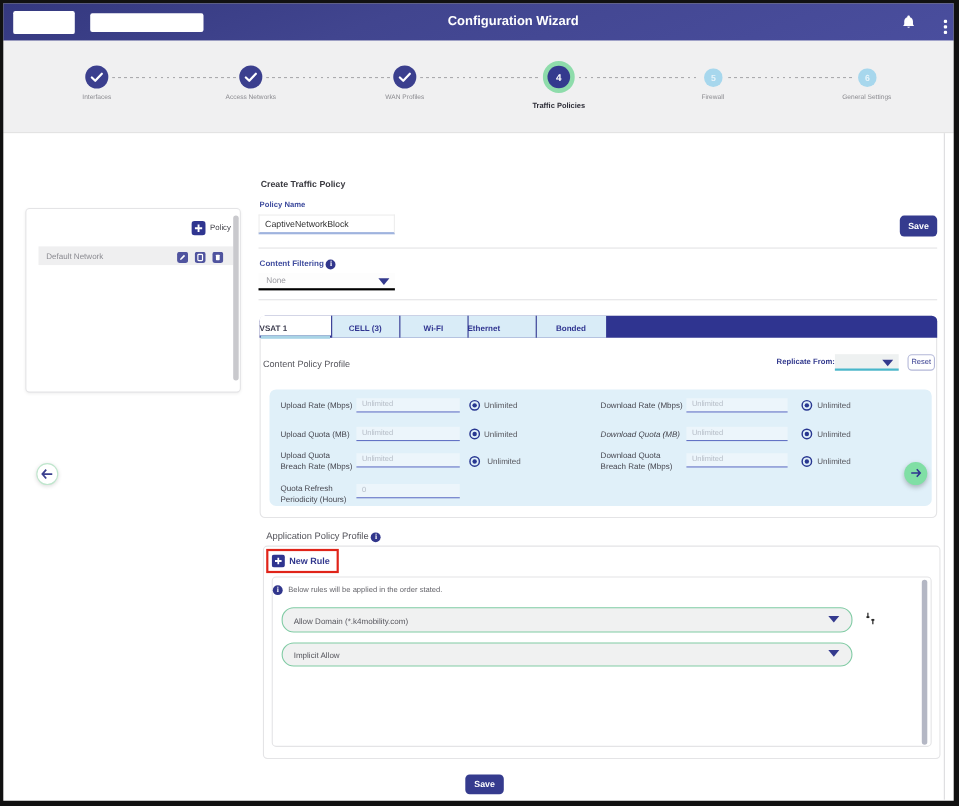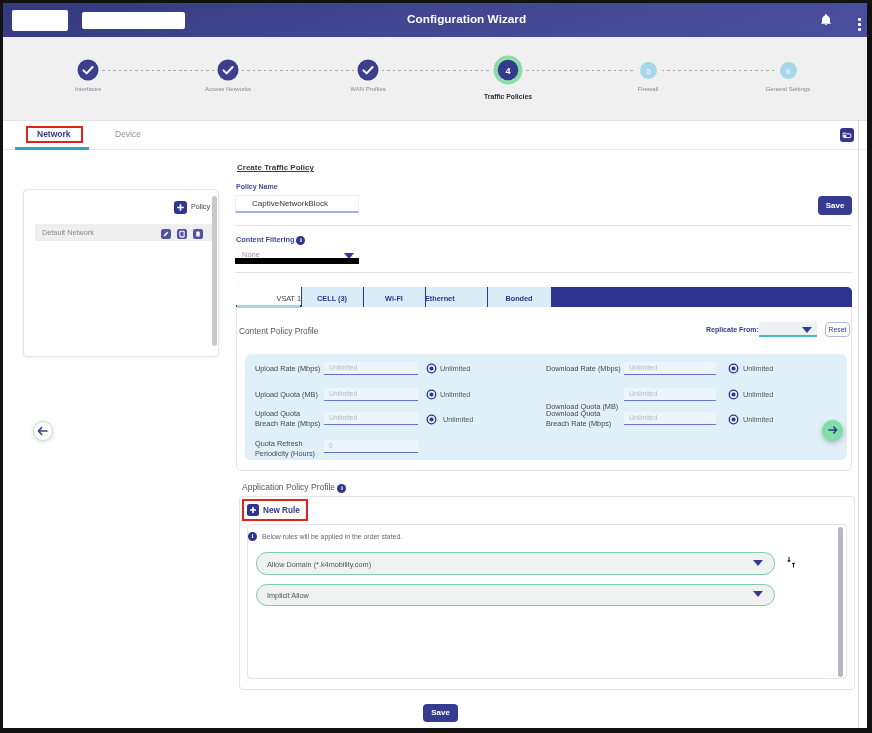--- a/index.html
+++ b/index.html
@@ -84,32 +84,20 @@
         <text x="8.5" y="11.5" font-family="Liberation Sans" font-size="8" font-weight="bold" fill="#e8f4fa" text-anchor="middle">6</text>
       </svg>
 
     <div class="steplabel" style="left:85px;top:49px;">Interfaces</div>
     <div class="steplabel" style="left:225px;top:49px;">Access Networks</div>
     <div class="steplabel" style="left:365px;top:49px;">WAN Profiles</div>
     <div class="steplabel" style="left:505px;top:56px;color:#2e2e38;font-weight:bold;font-size:6.8px;">Traffic Policies</div>
     <div class="steplabel" style="left:645px;top:49px;">Firewall</div>
     <div class="steplabel" style="left:785px;top:49px;">General Settings</div>
   </div>
-  <div id="tabrow">
-    <div class="abs" style="left:34px;top:8px;font-size:8.5px;font-weight:bold;color:#333a8e;">Network</div>
-    <div class="abs" style="left:112px;top:8px;font-size:8.5px;color:#8b9097;">Device</div>
-    <div class="abs" style="left:23px;top:5px;width:57px;height:17px;border:2.5px solid #e02419;"></div>
-    <div class="abs" style="left:12px;top:26px;width:74px;height:3px;background:#2ba4c8;"></div>
-
-    <svg class="abs" style="left:837px;top:7px;" width="14" height="14" viewBox="0 0 14 14">
-      <rect x="0" y="0" width="14" height="14" rx="3" fill="#32378c"></rect>
-      <path d="M3.1 5 L5.5 5 L6.3 5.9 L10.2 5.9 C10.6 5.9 10.9 6.2 10.9 6.6 L10.9 8.9 C10.9 9.3 10.6 9.6 10.2 9.6 L3.8 9.6 C3.4 9.6 3.1 9.3 3.1 8.9 Z" fill="none" stroke="#fff" stroke-width="0.95"></path>
-      <rect x="3.7" y="6.8" width="2.5" height="2.3" fill="#fff"></rect>
-    </svg>
-  </div>
   <div id="main">
 
     <div class="card" style="left:20px;top:39px;width:196px;height:168px;border-radius:4px;box-shadow:0 1px 3px rgba(0,0,0,0.06);">
       <svg class="abs" style="left:150px;top:11px;" width="13" height="13" viewBox="0 0 13 13">
           <rect width="13" height="13" rx="3" fill="#2f3590"></rect>
           <path d="M6.5 3.2 V9.8 M3.2 6.5 H9.8" stroke="#fff" stroke-width="1.7"></path>
         </svg>
       <div class="abs" style="left:167px;top:13px;font-size:7.1px;color:#3d3d44;">Policy</div>
       <div class="abs" style="left:11px;top:34px;width:177px;height:17px;background:#efeff0;"></div>
       <div class="abs" style="left:18px;top:38px;font-size:7.3px;color:#8a8a90;">Default Network</div>
@@ -130,37 +118,37 @@
         </svg>
 
       <div class="abs" style="left:188px;top:6px;width:5px;height:150px;background:#c9c9cd;border-radius:2.5px;"></div>
     </div>
 
     <div class="abs" style="left:30px;top:271px;width:20px;height:20px;border-radius:50%;background:#fff;border:1.5px solid #bfe6cd;box-shadow:0 1px 4px rgba(0,0,0,0.15);"></div>
     <svg class="abs" style="left:34px;top:276px;" width="12" height="10" viewBox="0 0 12 10">
         <path d="M5 1 L1.5 5 L5 9 M1.5 5 H10.5" stroke="#3b3f8e" stroke-width="1.6" fill="none"></path>
       </svg>
 
-    <div class="abs" style="left:234px;top:13px;font-size:8px;font-weight:bold;color:#3a3a40;text-decoration:underline;">Create Traffic Policy</div>
+    <div class="abs" style="left:234px;top:13px;font-size:8px;font-weight:bold;color:#3a3a40;">Create Traffic Policy</div>
     <div class="lbl-navy" style="left:233px;top:33px;">Policy Name</div>
-    <div class="abs" style="left:232px;top:45px;width:124px;height:18px;background:#fff;border:1px solid #ededed;border-bottom:2px solid #9fb3de;font-size:8px;color:#333;line-height:16px;padding-left:16px;">CaptiveNetworkBlock</div>
+    <div class="abs" style="left:232px;top:45px;width:124px;height:18px;background:#fff;border:1px solid #ededed;border-bottom:2px solid #9fb3de;font-size:8px;color:#333;line-height:16px;padding-left:5px;">CaptiveNetworkBlock</div>
     <div class="navybtn" style="left:815px;top:46px;width:34px;height:19px;line-height:19px;">Save</div>
     <div class="divider" style="left:232px;top:75px;width:617px;"></div>
     <div class="lbl-navy" style="left:233px;top:85px;font-size:7.3px;">Content Filtering <span class="infoi">i</span></div>
-    <div class="abs" style="left:232px;top:98px;width:124px;height:16px;background:#fdfdfd;border-bottom:6px solid #000000;font-size:7.5px;color:#9b9ba1;line-height:14px;padding-left:7px;">None</div>
+    <div class="abs" style="left:232px;top:98px;width:124px;height:16px;background:#fdfdfd;border-bottom:2px solid #000000;font-size:7.5px;color:#9b9ba1;line-height:14px;padding-left:7px;">None</div>
     <div class="abs tri" style="left:341px;top:103px;"></div>
     <div class="divider" style="left:232px;top:122px;width:617px;"></div>
 
     <div class="card" style="left:233px;top:137px;width:616px;height:184px;border-radius:5px;"></div>
 
     <div class="abs" style="left:233px;top:137px;width:616px;height:20px;background:#2f3490;border-radius:5px 5px 0 0;"></div>
     <div class="abs" style="left:298px;top:137px;width:250px;height:20px;background:#d9ecf7;"></div>
     <div class="abs" style="left:233px;top:137px;width:65px;height:18px;background:#fff;border-radius:4px 0 0 0;"></div>
     <div class="abs" style="left:234px;top:155px;width:63px;height:2.5px;background:#a9d4e6;"></div>
-    <div class="abs" style="left:233px;top:144px;width:65px;text-align:right;font-size:7.3px;font-weight:normal;color:#3c3c4e;">VSAT 1</div>
+    <div class="abs" style="left:233px;top:144px;width:65px;text-align:left;font-size:7.3px;font-weight:bold;color:#3c3c4e;">VSAT 1</div>
     <div class="abs" style="left:298px;top:144px;width:62px;text-align:center;font-size:7.3px;font-weight:bold;color:#2f3490;">CELL (3)</div>
     <div class="abs" style="left:360px;top:144px;width:62px;text-align:center;font-size:7.3px;font-weight:bold;color:#2f3490;">Wi-FI</div>
     <div class="abs" style="left:422px;top:144px;width:62px;text-align:left;font-size:7.3px;font-weight:bold;color:#2f3490;">Ethernet</div>
     <div class="abs" style="left:484px;top:144px;width:64px;text-align:center;font-size:7.3px;font-weight:bold;color:#2f3490;">Bonded</div>
     <div class="abs" style="left:298px;top:137px;width:1.2px;height:20px;background:#2f3490;"></div>
     <div class="abs" style="left:360px;top:137px;width:1.2px;height:20px;background:#2f3490;"></div>
     <div class="abs" style="left:422px;top:137px;width:1.2px;height:20px;background:#2f3490;"></div>
     <div class="abs" style="left:484px;top:137px;width:1.2px;height:20px;background:#2f3490;"></div>
 
     <div class="abs" style="left:236px;top:176px;font-size:8.3px;color:#55555c;">Content Policy Profile</div>
@@ -199,21 +187,21 @@
       <div class="finput" style="left:321px;top:290px;width:94px;">0</div>
 
       <div class="flabel" style="left:543px;top:214px;">Download Rate (Mbps)</div>
       <div class="finput" style="left:621px;top:212px;width:92px;">Unlimited</div>
       <svg class="radio" style="left:725px;top:213px;">
           <circle cx="5.5" cy="5.5" r="4.3" fill="none" stroke="#283791" stroke-width="1.3"></circle>
           <circle cx="5.5" cy="5.5" r="2" fill="#283791"></circle>
         </svg>
       <div class="fradtxt" style="left:740px;top:213.5px;">Unlimited</div>
 
-      <div class="flabel" style="left:543px;top:252px;">Download Quota (MB)</div>
+      <div class="flabel" style="left:543px;top:240px;font-style:italic;">Download Quota (MB)</div>
       <div class="finput" style="left:621px;top:238px;width:92px;">Unlimited</div>
       <svg class="radio" style="left:725px;top:239px;">
           <circle cx="5.5" cy="5.5" r="4.3" fill="none" stroke="#283791" stroke-width="1.3"></circle>
           <circle cx="5.5" cy="5.5" r="2" fill="#283791"></circle>
         </svg>
       <div class="fradtxt" style="left:740px;top:239.5px;">Unlimited</div>
 
       <div class="flabel" style="left:543px;top:259px;">Download Quota<br>Breach Rate (Mbps)</div>
       <div class="finput" style="left:621px;top:262px;width:92px;">Unlimited</div>
       <svg class="radio" style="left:725px;top:264px;">

